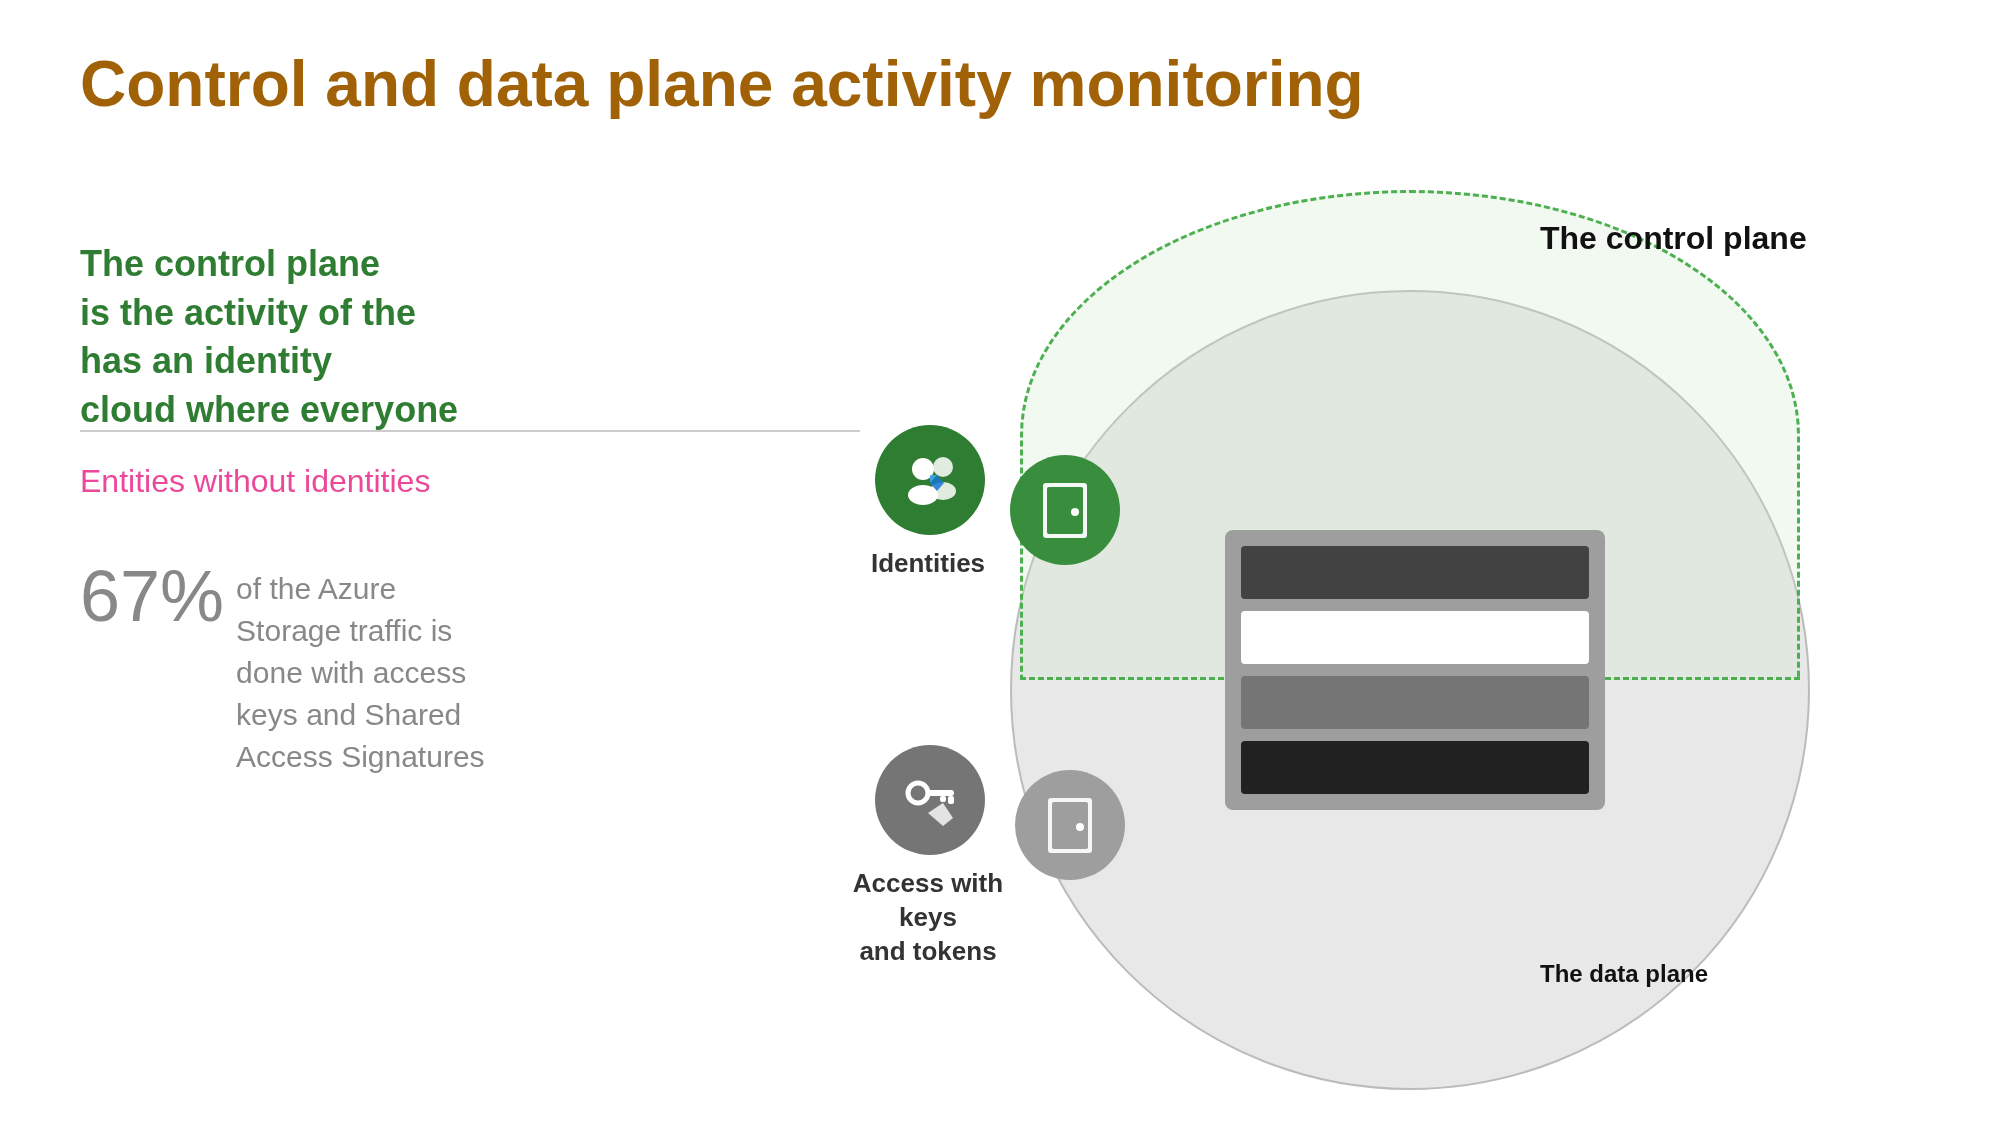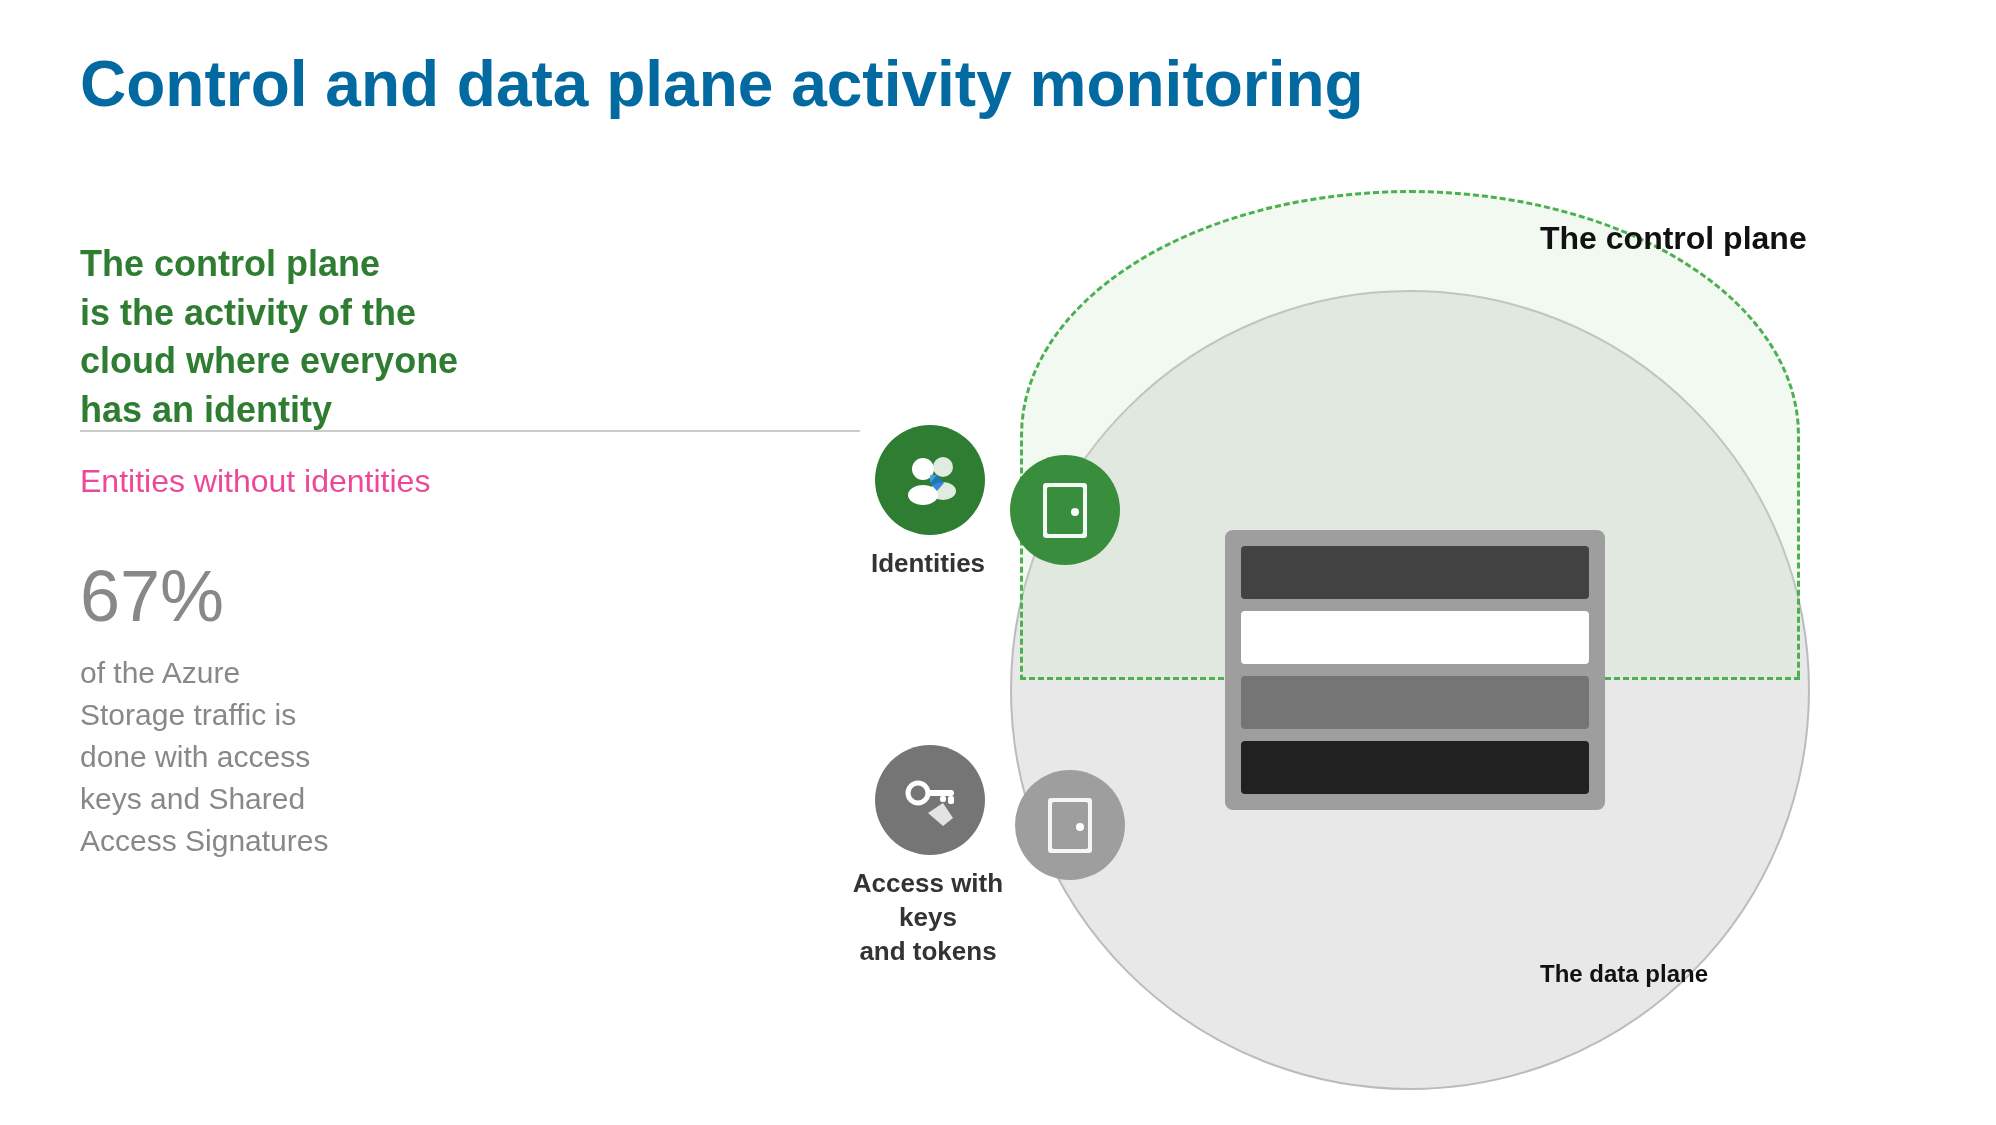--- a/index.html
+++ b/index.html
@@ -11,21 +11,21 @@
       overflow: hidden;
       position: relative;
     }
 
     .main-title {
       position: absolute;
       top: 48px;
       left: 80px;
       font-size: 64px;
       font-weight: 800;
-      color: #0369a1;
+      color: #a16207;
       line-height: 1.15;
     }
 
     .green-text-block {
       position: absolute;
       top: 240px;
       left: 80px;
       font-size: 36px;
       font-weight: 700;
       color: #2e7d32;
@@ -51,21 +51,20 @@
       line-height: 1.35;
     }
 
     .percent-block {
       position: absolute;
       top: 560px;
       left: 80px;
       display: flex;
       align-items: flex-start;
       gap: 12px;
-      flex-direction: column;
     }
 
     .percent-number {
       font-size: 72px;
       font-weight: 300;
       color: #888888;
       line-height: 1;
     }
 
     .percent-desc {
@@ -264,22 +263,22 @@
     svg { display: block; }
   </style>
 </head>
 <body>
 
 <h1 class="main-title">Control and data plane activity monitoring</h1>
 
 <div class="green-text-block">
   <div>The control plane</div>
   <div>is the activity of the</div>
+  <div>has an identity</div>
   <div>cloud where everyone</div>
-  <div>has an identity</div>
 </div>
 
 <div class="divider-line"></div>
 
 <div class="entities-text">
   <div>Entities without identities</div>
 </div>
 
 <div class="percent-block">
   <span class="percent-number">67%</span>

